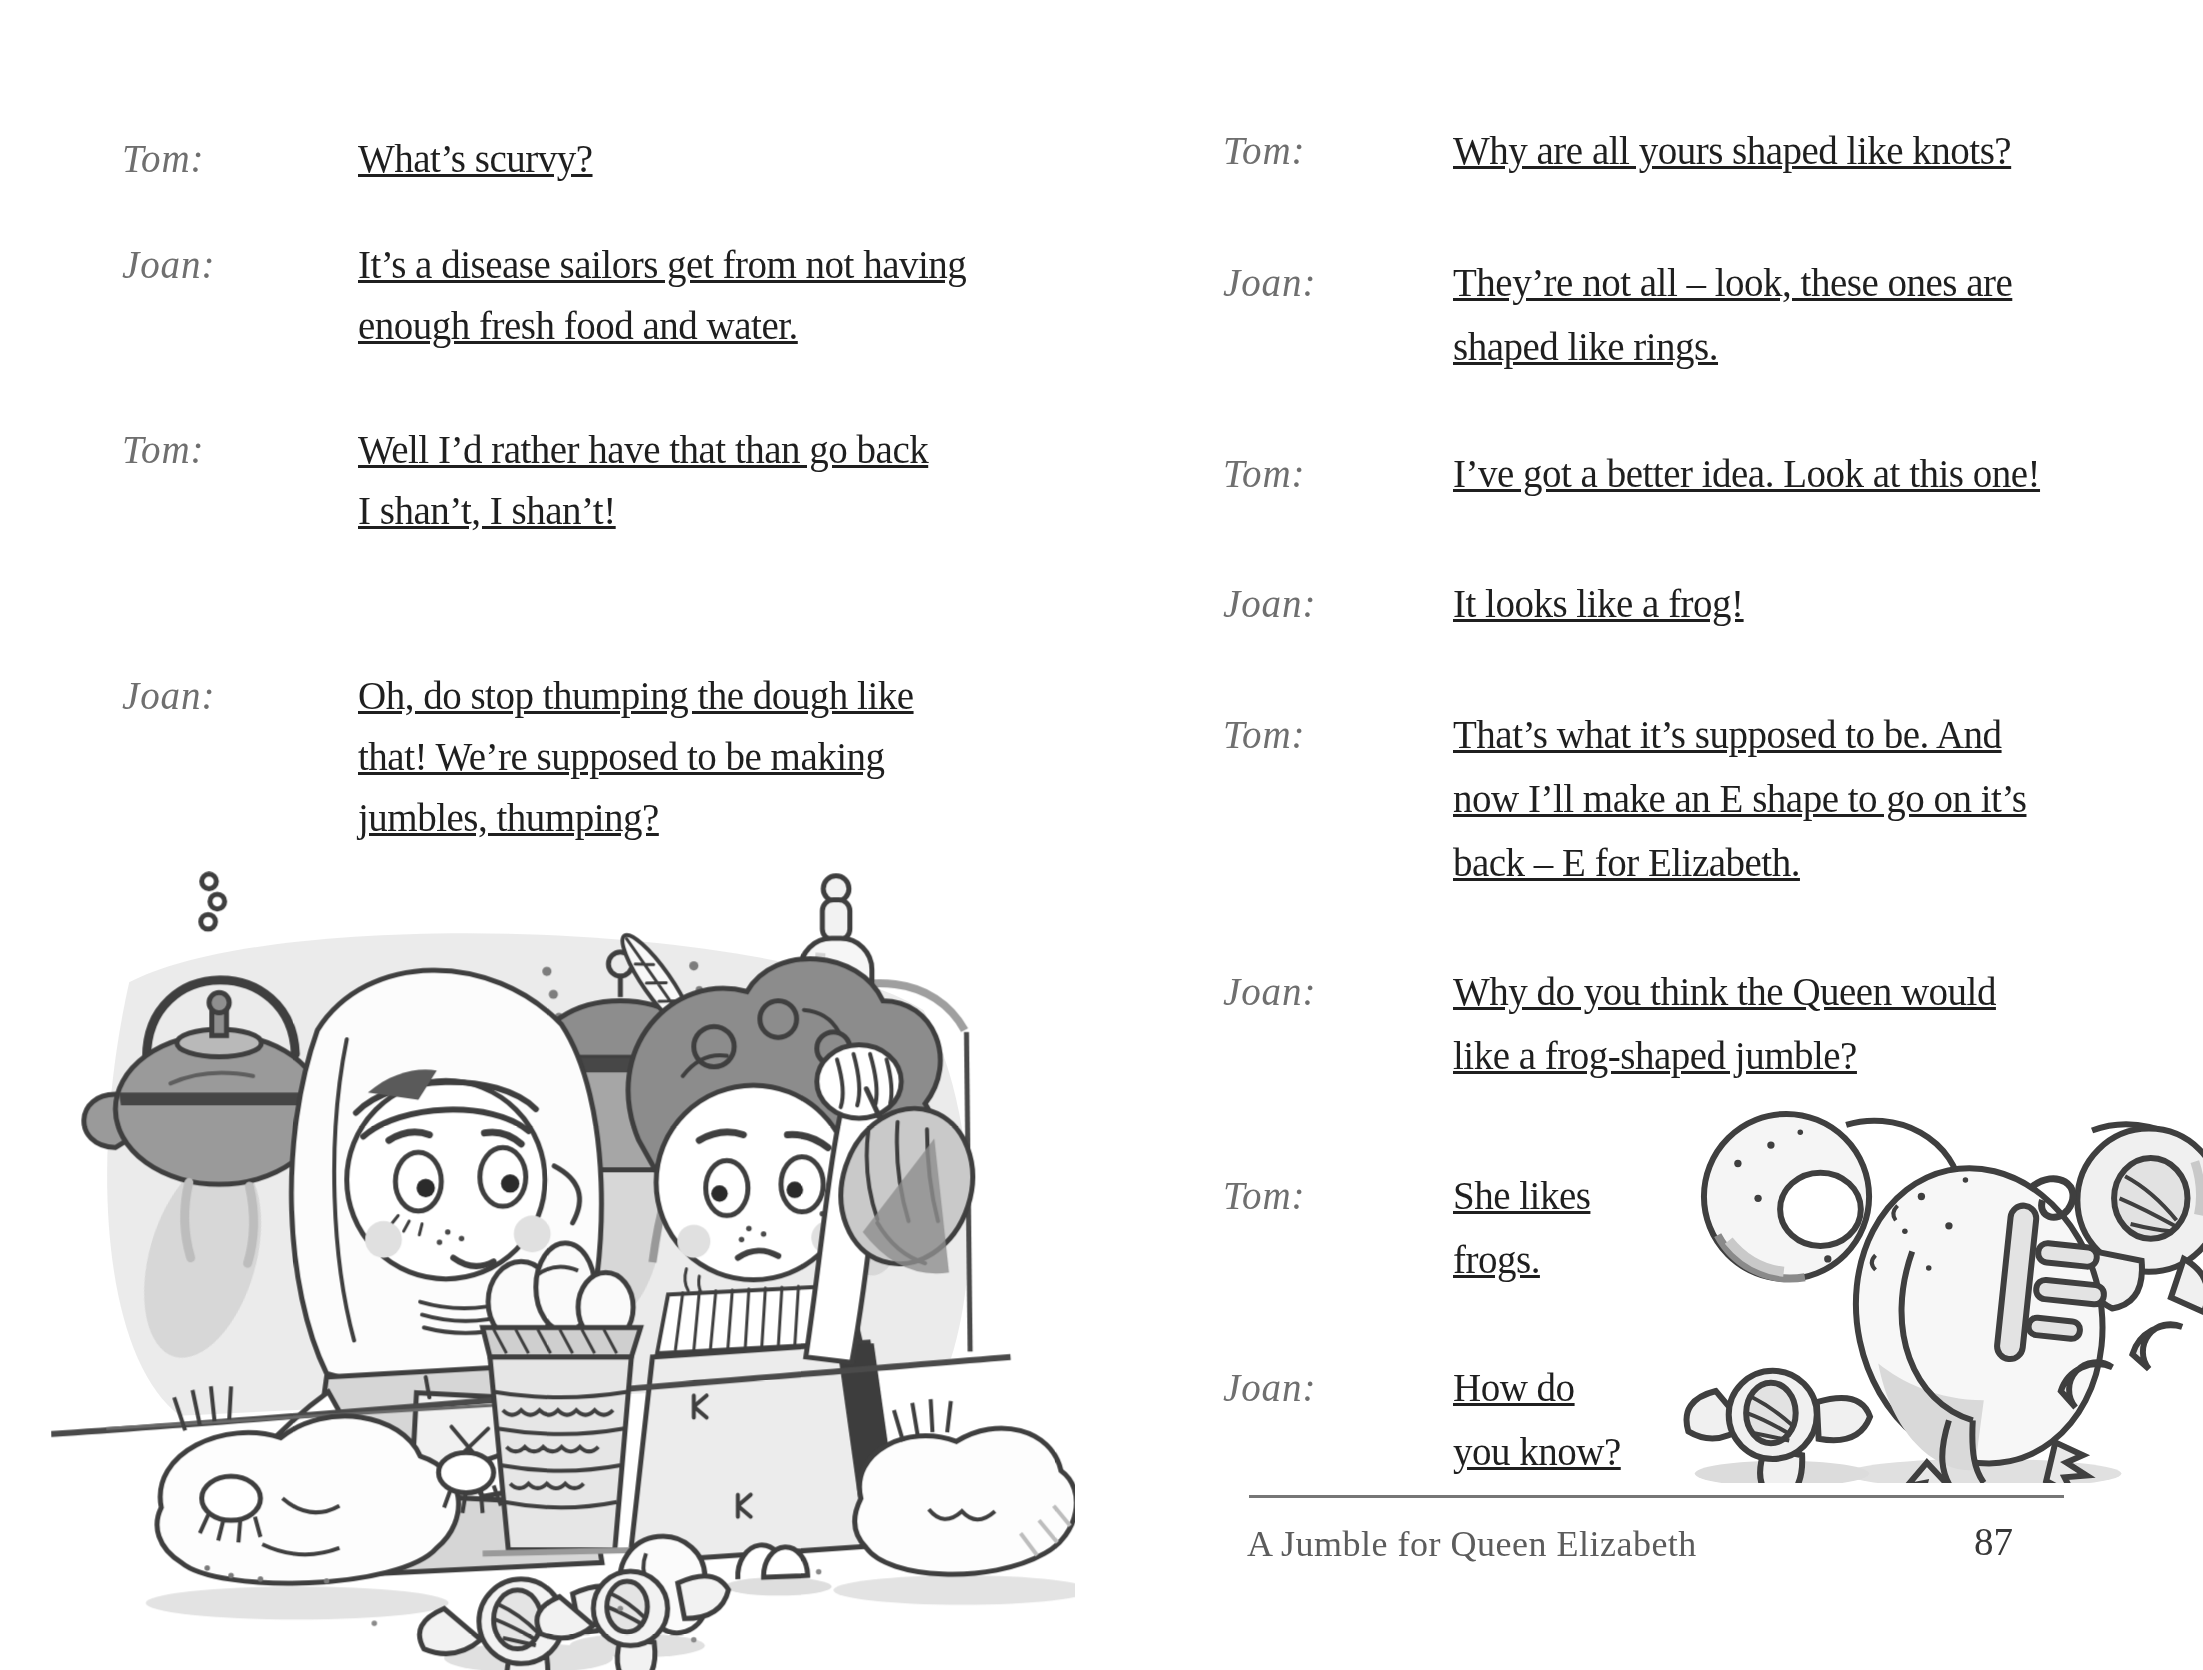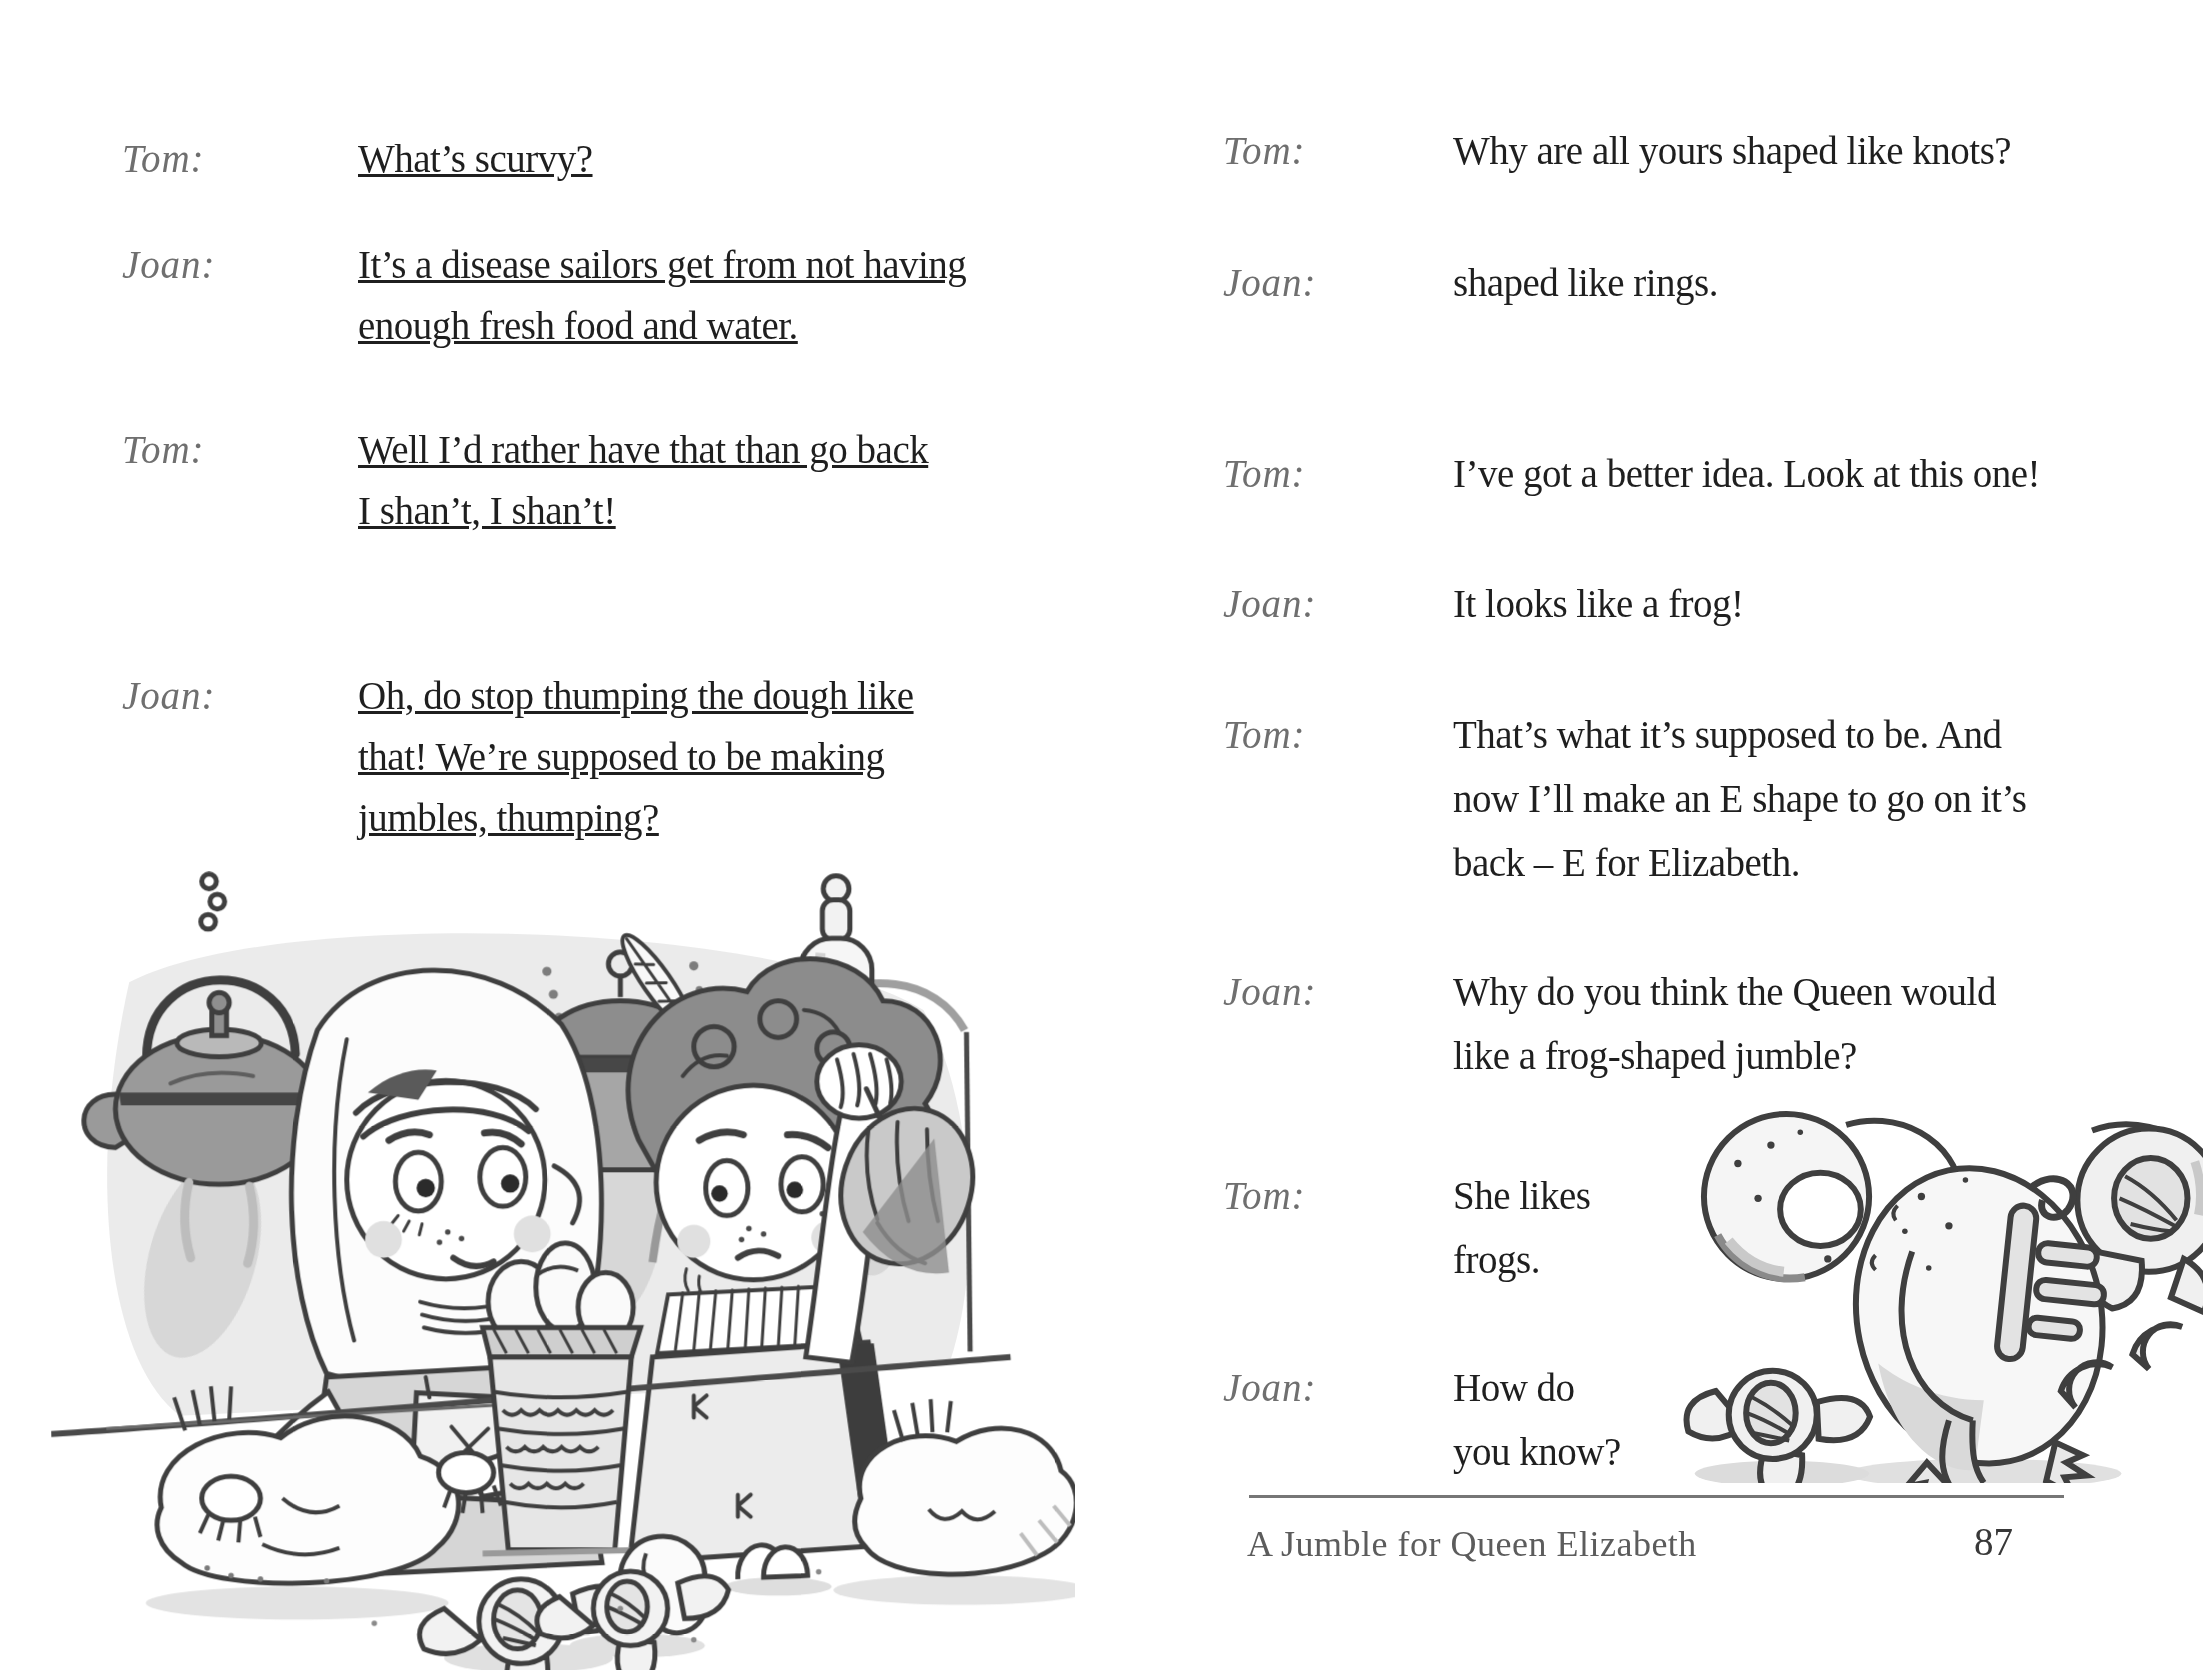--- a/index.html
+++ b/index.html
@@ -4,21 +4,21 @@
 <style>
   html,body{margin:0;padding:0;background:#ffffff;}
   #canvas{position:relative;width:2204px;height:1670px;background:#ffffff;overflow:hidden;
           font-family:"Liberation Serif", serif;color:#1f1f1f;padding-left:31px;}
   .entry{position:absolute;left:0;width:2204px;}
   .speaker{position:absolute;top:0;font-style:italic;color:#6f6f6f;font-size:39px;letter-spacing:0.9px;}
   .lines{position:absolute;top:0;}
   .lp .speaker{left:122px;}
   .lp .lines{left:358px;text-decoration:underline;}
   .rp .speaker{left:1223px;}
-  .rp .lines{left:1453px;}
+  .rp .lines{left:1453px;text-decoration:underline;}
   .line{font-size:39px;letter-spacing:-0.5px;white-space:nowrap;}
   .lp .line{line-height:61px;}
   .rp .line{line-height:64px;}
   .lp .speaker,.rp .speaker{line-height:61px;}
   .rp .speaker{line-height:64px;}
   #footer-rule{position:absolute;left:1249px;top:1495px;width:815px;height:2.8px;background:#767676;}
   #footer-title{position:absolute;left:1247px;top:1523px;font-size:36px;color:#5c5c5c;letter-spacing:0.5px;}
   #page-number{position:absolute;left:1974px;top:1519px;width:92px;text-align:left;font-size:39px;color:#383838;}
   .illus{position:absolute;}
   svg *{vector-effect:non-scaling-stroke;}
@@ -59,20 +59,21 @@
 
   <div class="entry rp" style="top:119px">
     <div class="speaker">Tom:</div>
     <div class="lines">
         <div class="line">Why are all yours shaped like knots?</div>
       </div>
   </div>
   <div class="entry rp" style="top:251px">
     <div class="speaker">Joan:</div>
     <div class="lines">
+      <div class="line">They’re not all – look, these ones are</div>
       <div class="line">shaped like rings.</div>
     </div>
   </div>
   <div class="entry rp" style="top:442px">
     <div class="speaker">Tom:</div>
     <div class="lines">
         <div class="line">I’ve got a better idea. Look at this one!</div>
       </div>
   </div>
   <div class="entry rp" style="top:572px">

